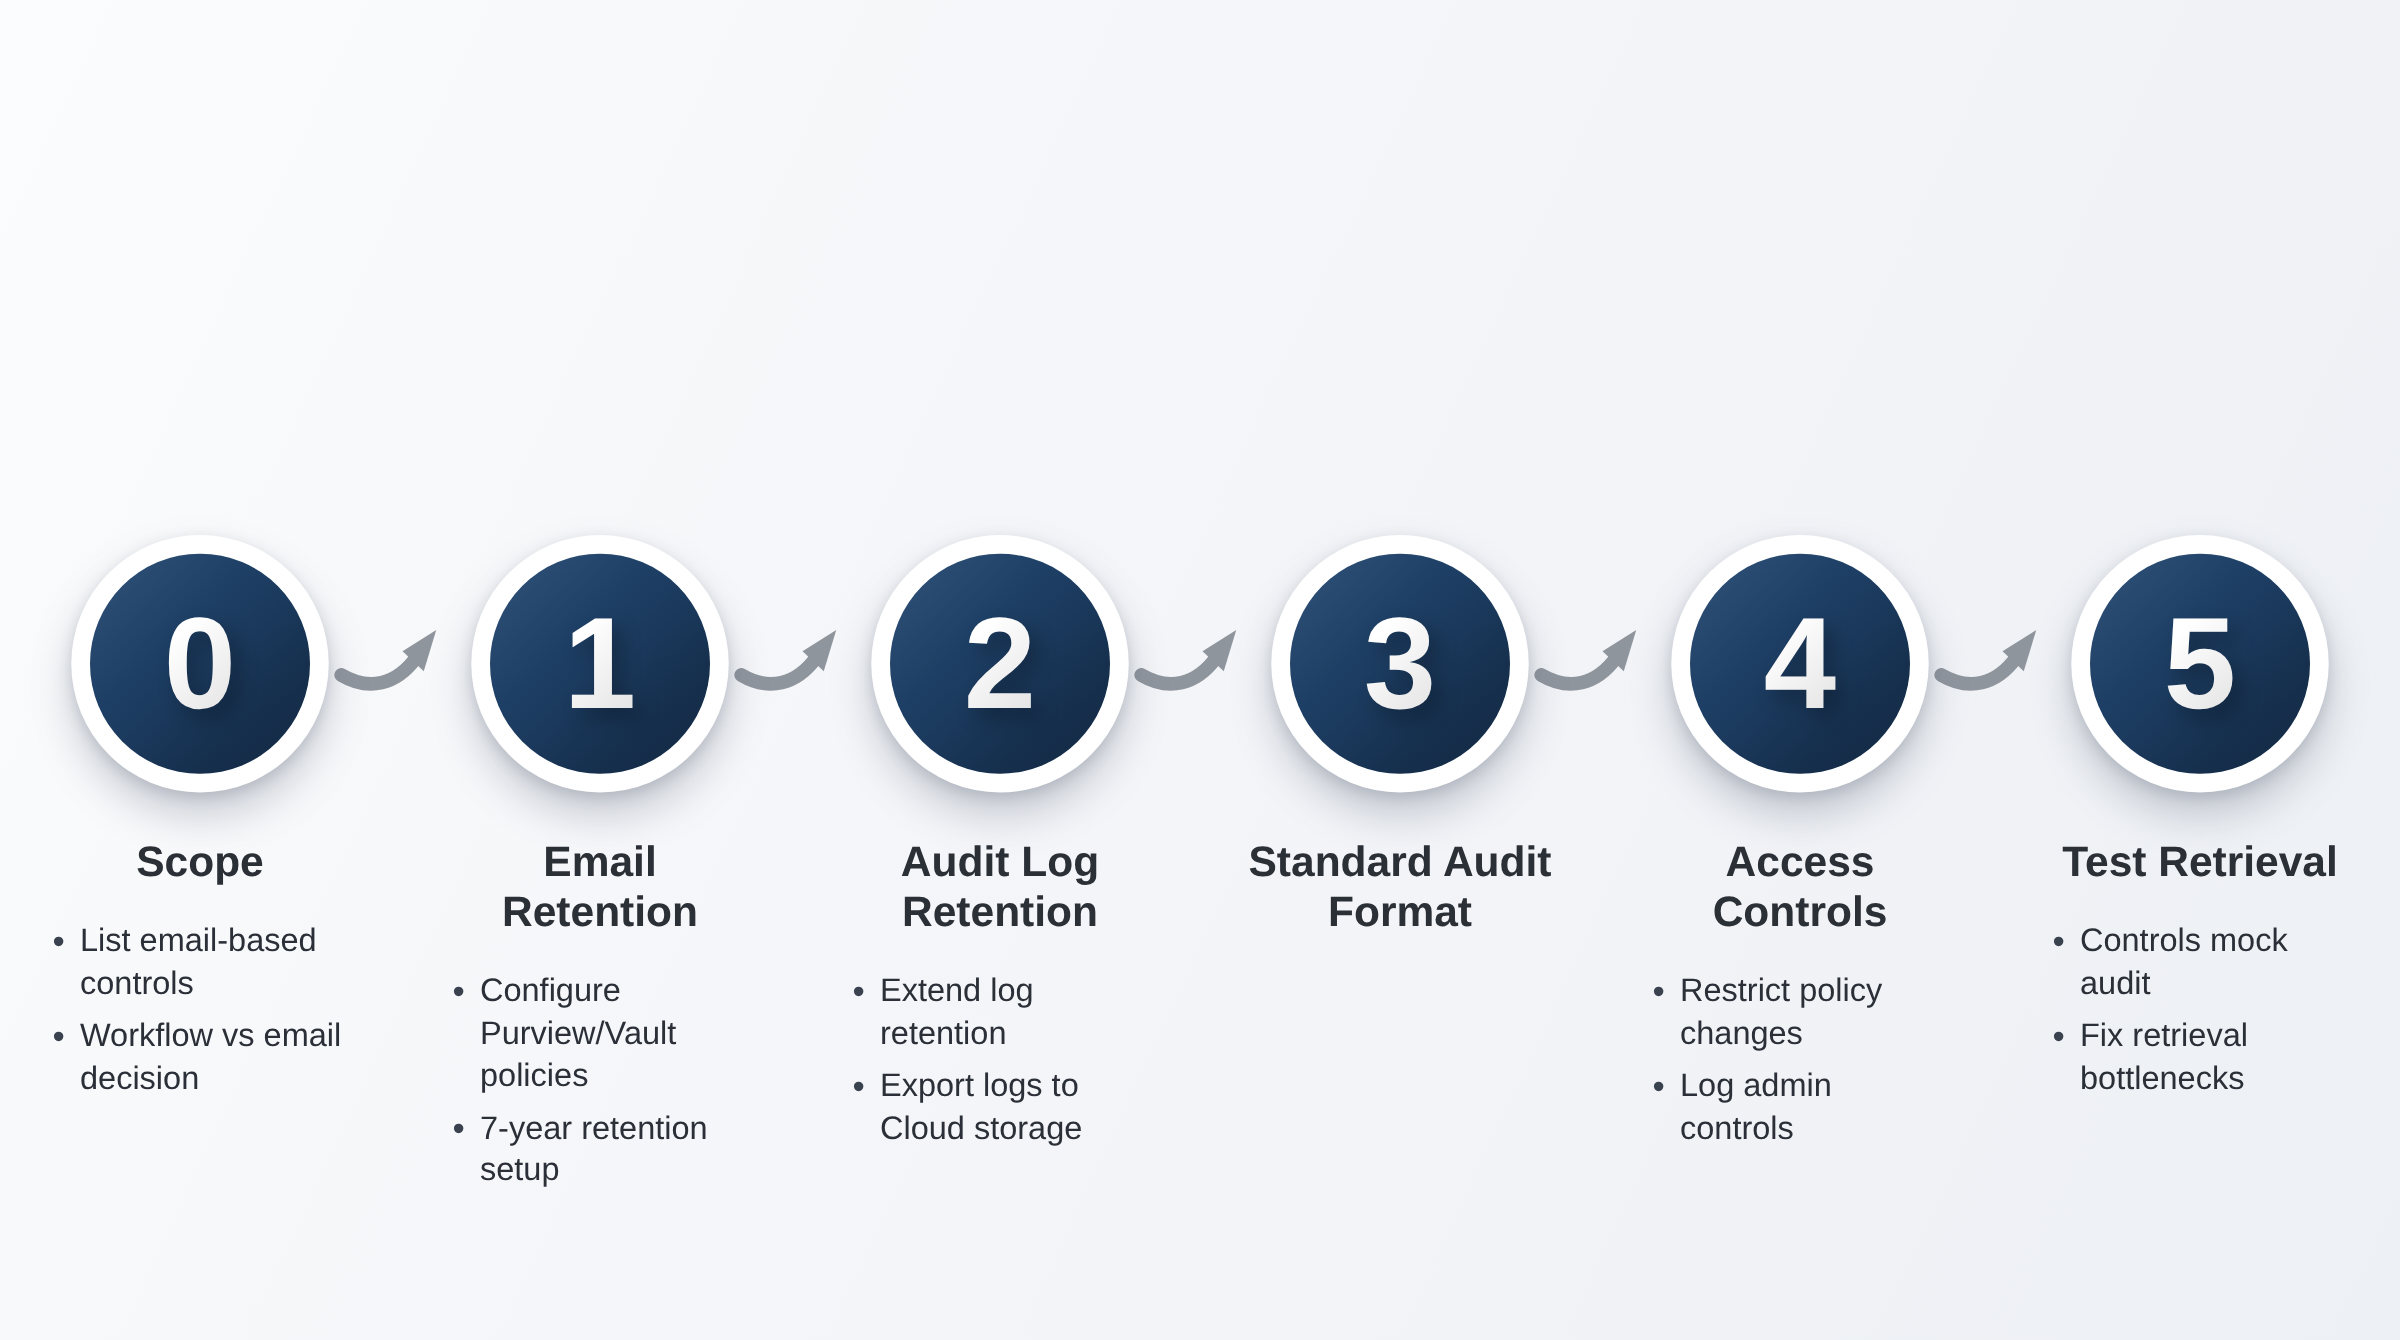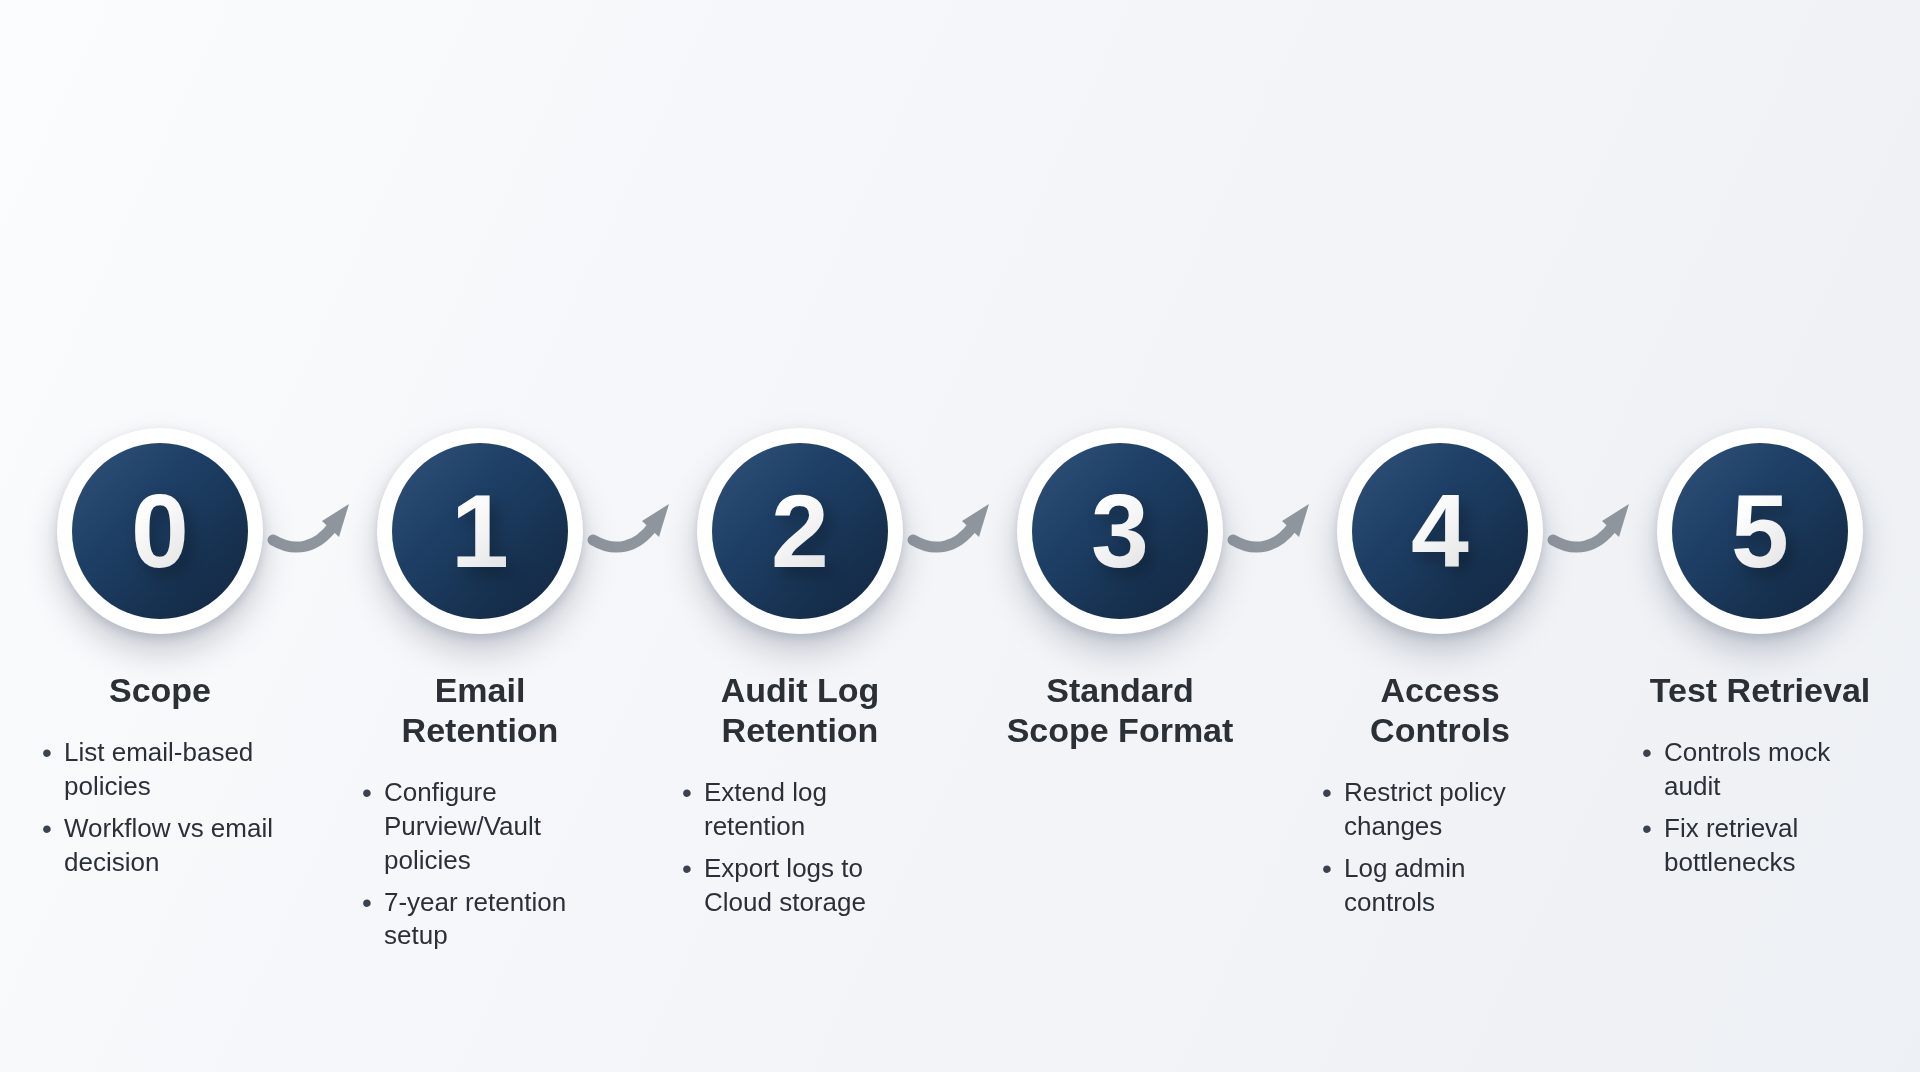--- a/index.html
+++ b/index.html
@@ -119,21 +119,21 @@
         <polygon points="82,14 55,31 72,47" fill="#8f959d"></polygon>
       </svg>
     </div>
     <div class="circle-outer">
       <div class="circle">
         <span class="num">0</span>
       </div>
     </div>
     <h2 class="title">Scope</h2>
     <ul class="bullets">
-      <li><span>List email-based policies</span></li>
+      <li><span>List email-based controls</span></li>
       <li><span>Workflow vs email decision</span></li>
     </ul>
   </div>
 
   <div class="step">
     <div class="arrow">
       <svg width="100" height="80" viewBox="0 0 100 80">
         <path d="M6 50 C 28 63, 50 58, 66 36" stroke="#8f959d" stroke-width="11" fill="none" stroke-linecap="round"></path>
         <polygon points="82,14 55,31 72,47" fill="#8f959d"></polygon>
       </svg>
@@ -174,21 +174,21 @@
       <svg width="100" height="80" viewBox="0 0 100 80">
         <path d="M6 50 C 28 63, 50 58, 66 36" stroke="#8f959d" stroke-width="11" fill="none" stroke-linecap="round"></path>
         <polygon points="82,14 55,31 72,47" fill="#8f959d"></polygon>
       </svg>
     </div>
     <div class="circle-outer">
       <div class="circle">
         <span class="num">3</span>
       </div>
     </div>
-    <h2 class="title">Standard Scope Format</h2>
+    <h2 class="title">Standard Audit Format</h2>
   </div>
 
   <div class="step">
     <div class="arrow">
       <svg width="100" height="80" viewBox="0 0 100 80">
         <path d="M6 50 C 28 63, 50 58, 66 36" stroke="#8f959d" stroke-width="11" fill="none" stroke-linecap="round"></path>
         <polygon points="82,14 55,31 72,47" fill="#8f959d"></polygon>
       </svg>
     </div>
     <div class="circle-outer">

